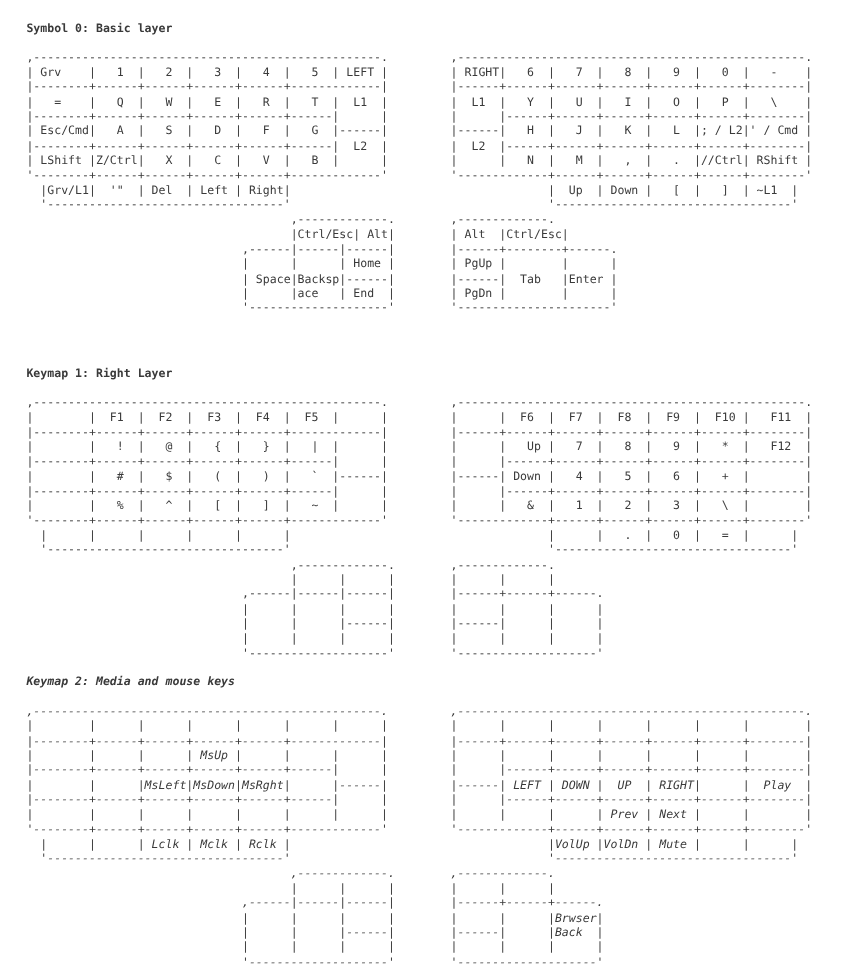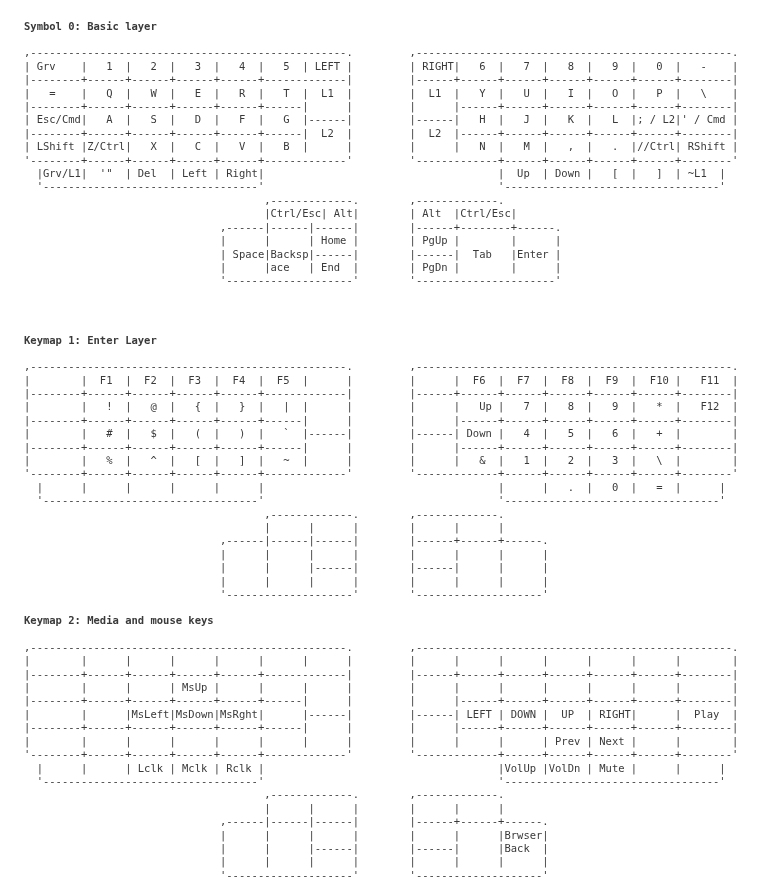--- a/index.html
+++ b/index.html
@@ -25,21 +25,21 @@
     margin: 0 0 13px 0;
   }
   .keymap-art {
     margin: 0;
     font-family: "DejaVu Sans Mono", "Liberation Mono", monospace;
     font-size: 10.5px;
     line-height: 13.4px;
     white-space: pre;
   }
   #section-keymap-1 { margin-top: 46px; }
-  #section-keymap-2 { margin-top: 13px; }
+  #section-keymap-2 { margin-top: 13px; font-style: italic; }
 </style>
 </head>
 <body>
 
 <div class="doc">
 
   <section class="keymap-section" id="section-keymap-0">
     <div class="keymap-title">Symbol 0: Basic layer</div>
     <pre class="keymap-art">,--------------------------------------------------.         ,--------------------------------------------------.
 | Grv    |   1  |   2  |   3  |   4  |   5  | LEFT |         | RIGHT|   6  |   7  |   8  |   9  |   0  |   -    |
@@ -55,21 +55,21 @@
                                       ,-------------.        ,-------------.
                                       |Ctrl/Esc| Alt|        | Alt  |Ctrl/Esc|
                                ,------|------|------|        |------+--------+------.
                                |      |      | Home |        | PgUp |        |      |
                                | Space|Backsp|------|        |------|  Tab   |Enter |
                                |      |ace   | End  |        | PgDn |        |      |
                                '--------------------'        '----------------------'</pre>
   </section>
 
   <section class="keymap-section" id="section-keymap-1">
-    <div class="keymap-title">Keymap 1: Enter Layer</div>
+    <div class="keymap-title">Keymap 1: Right Layer</div>
     <pre class="keymap-art">,--------------------------------------------------.         ,--------------------------------------------------.
 |        |  F1  |  F2  |  F3  |  F4  |  F5  |      |         |      |  F6  |  F7  |  F8  |  F9  |  F10 |   F11  |
 |--------+------+------+------+------+-------------|         |------+------+------+------+------+------+--------|
 |        |   !  |   @  |   {  |   }  |   |  |      |         |      |   Up |   7  |   8  |   9  |   *  |   F12  |
 |--------+------+------+------+------+------|      |         |      |------+------+------+------+------+--------|
 |        |   #  |   $  |   (  |   )  |   `  |------|         |------| Down |   4  |   5  |   6  |   +  |        |
 |--------+------+------+------+------+------|      |         |      |------+------+------+------+------+--------|
 |        |   %  |   ^  |   [  |   ]  |   ~  |      |         |      |   &amp;  |   1  |   2  |   3  |   \  |        |
 '--------+------+------+------+------+-------------'         '-------------+------+------+------+------+--------'
   |      |      |      |      |      |                                     |      |   .  |   0  |   =  |      |

